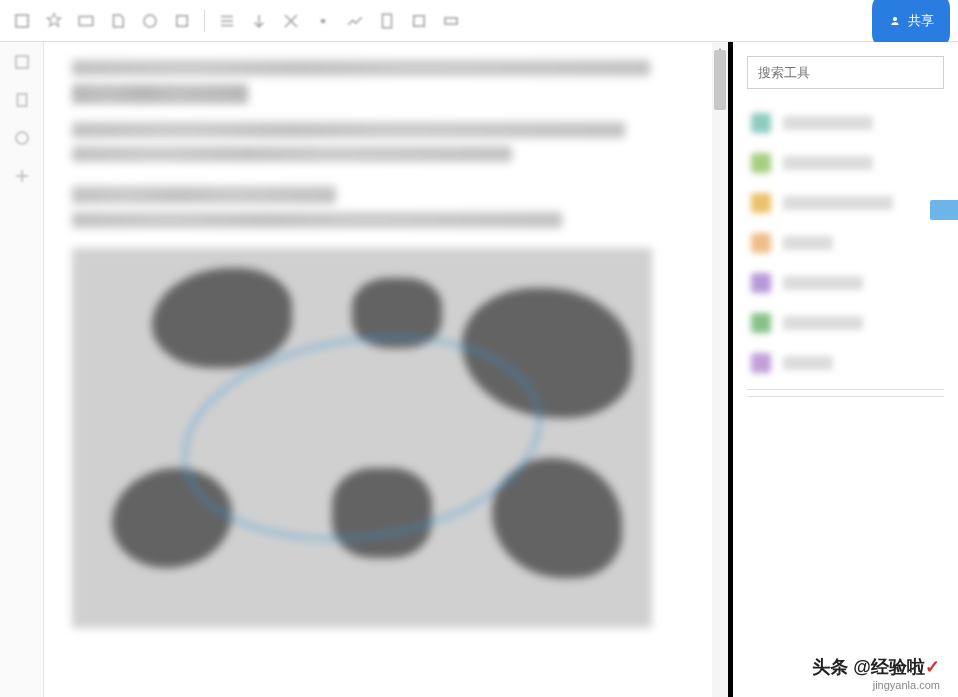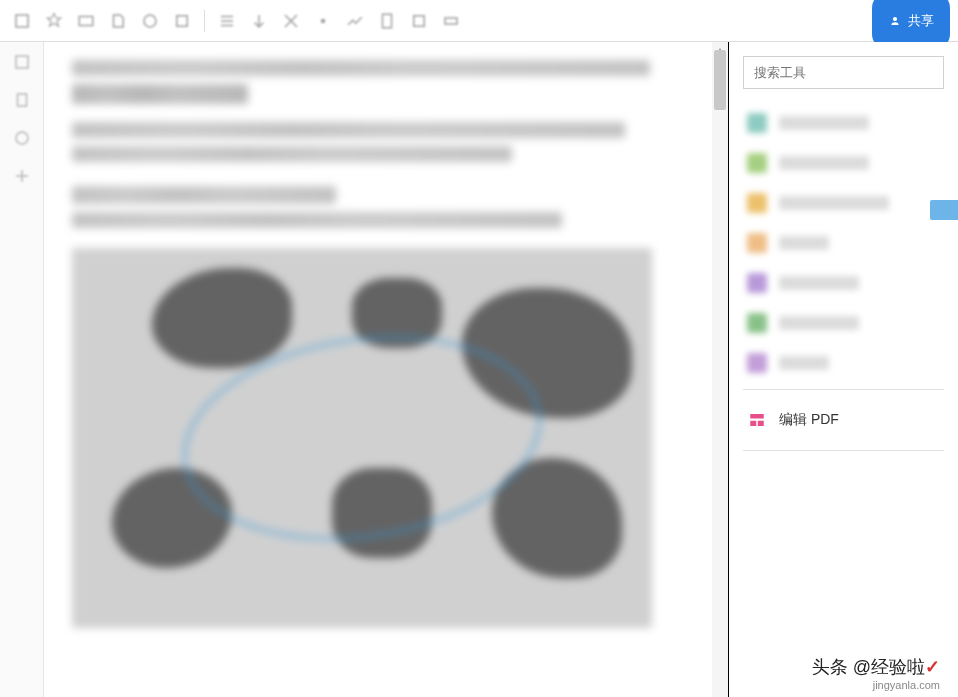--- a/index.html
+++ b/index.html
@@ -147,21 +147,21 @@
       width: 10px;
       height: 10px;
       color: #888;
       font-size: 10px;
       text-align: center;
     }
     .sa-up { top: 2px; }
     .right-panel {
       width: 230px;
       background: #fff;
-      border-left: 1px solid #000000;
+      border-left: 5px solid #000000;
       padding: 14px 14px 0 14px;
     }
     .search-box {
       width: 100%;
       border: 1px solid #d0d0d0;
       padding: 8px 10px;
       font-size: 13px;
       color: #999;
       outline: none;
       margin-bottom: 14px;
@@ -235,21 +235,21 @@
     }
     .watermark {
       position: absolute;
       bottom: 6px;
       right: 18px;
       font-size: 18px;
       color: #222;
       filter: drop-shadow(0 0 2px #fff);
     }
     .watermark .wm-text {
-      font-weight: 400;
+      font-weight: 700;
     }
     .watermark .wm-check {
       color: #d93030;
       font-weight: bold;
     }
     .watermark .wm-sub {
       display: block;
       font-size: 11px;
       color: #888;
       text-align: right;
@@ -414,30 +414,20 @@
       <div class="tool-icon tic-green2"></div>
       <div class="tool-label-blur" style="width:80px"></div>
     </div>
     <div class="tool-item blurred">
       <div class="tool-icon tic-purple2"></div>
       <div class="tool-label-blur" style="width:50px"></div>
     </div>
     
     <div class="divider"></div>
     
-    <div class="tool-item-clear">
-      <div class="edit-icon">
-        <svg viewBox="0 0 24 24">
-            <rect x="3" y="4" width="18" height="6" fill="#e84f8a"></rect>
-            <rect x="3" y="13" width="8" height="7" fill="#e84f8a"></rect>
-            <rect x="13" y="13" width="8" height="7" fill="#e84f8a"></rect>
-          </svg>
-      </div>
-      <span>编辑 PDF</span>
-    </div>
     
     <div class="divider"></div>
     
     
     <div class="view-badge"></div>
   </div>
 </div>
 
 <div class="watermark">
   <span class="wm-text"><span>头条 @</span><span>经验啦</span></span><span class="wm-check">✓</span>

